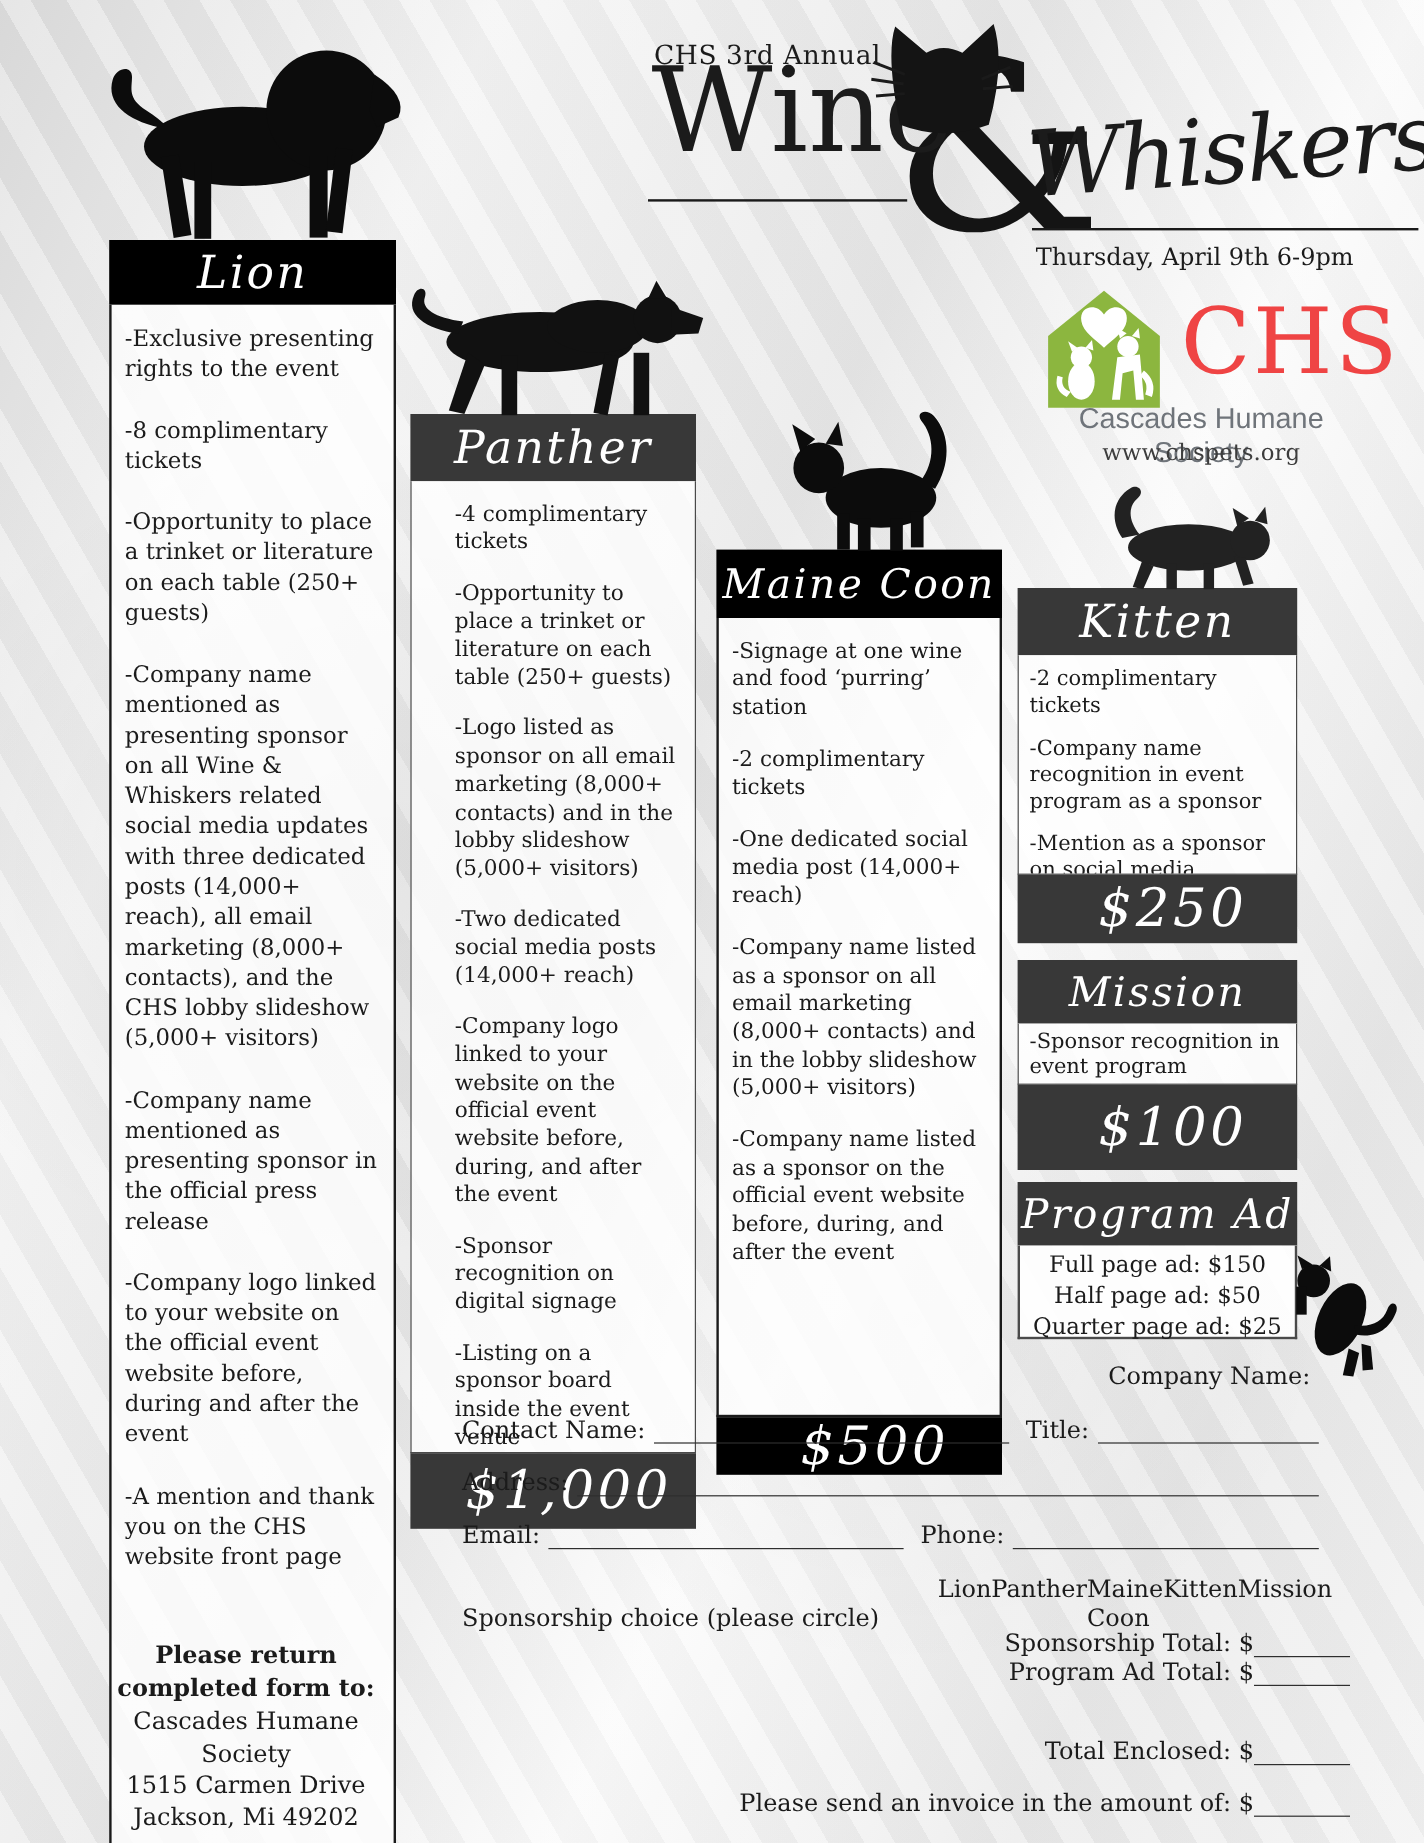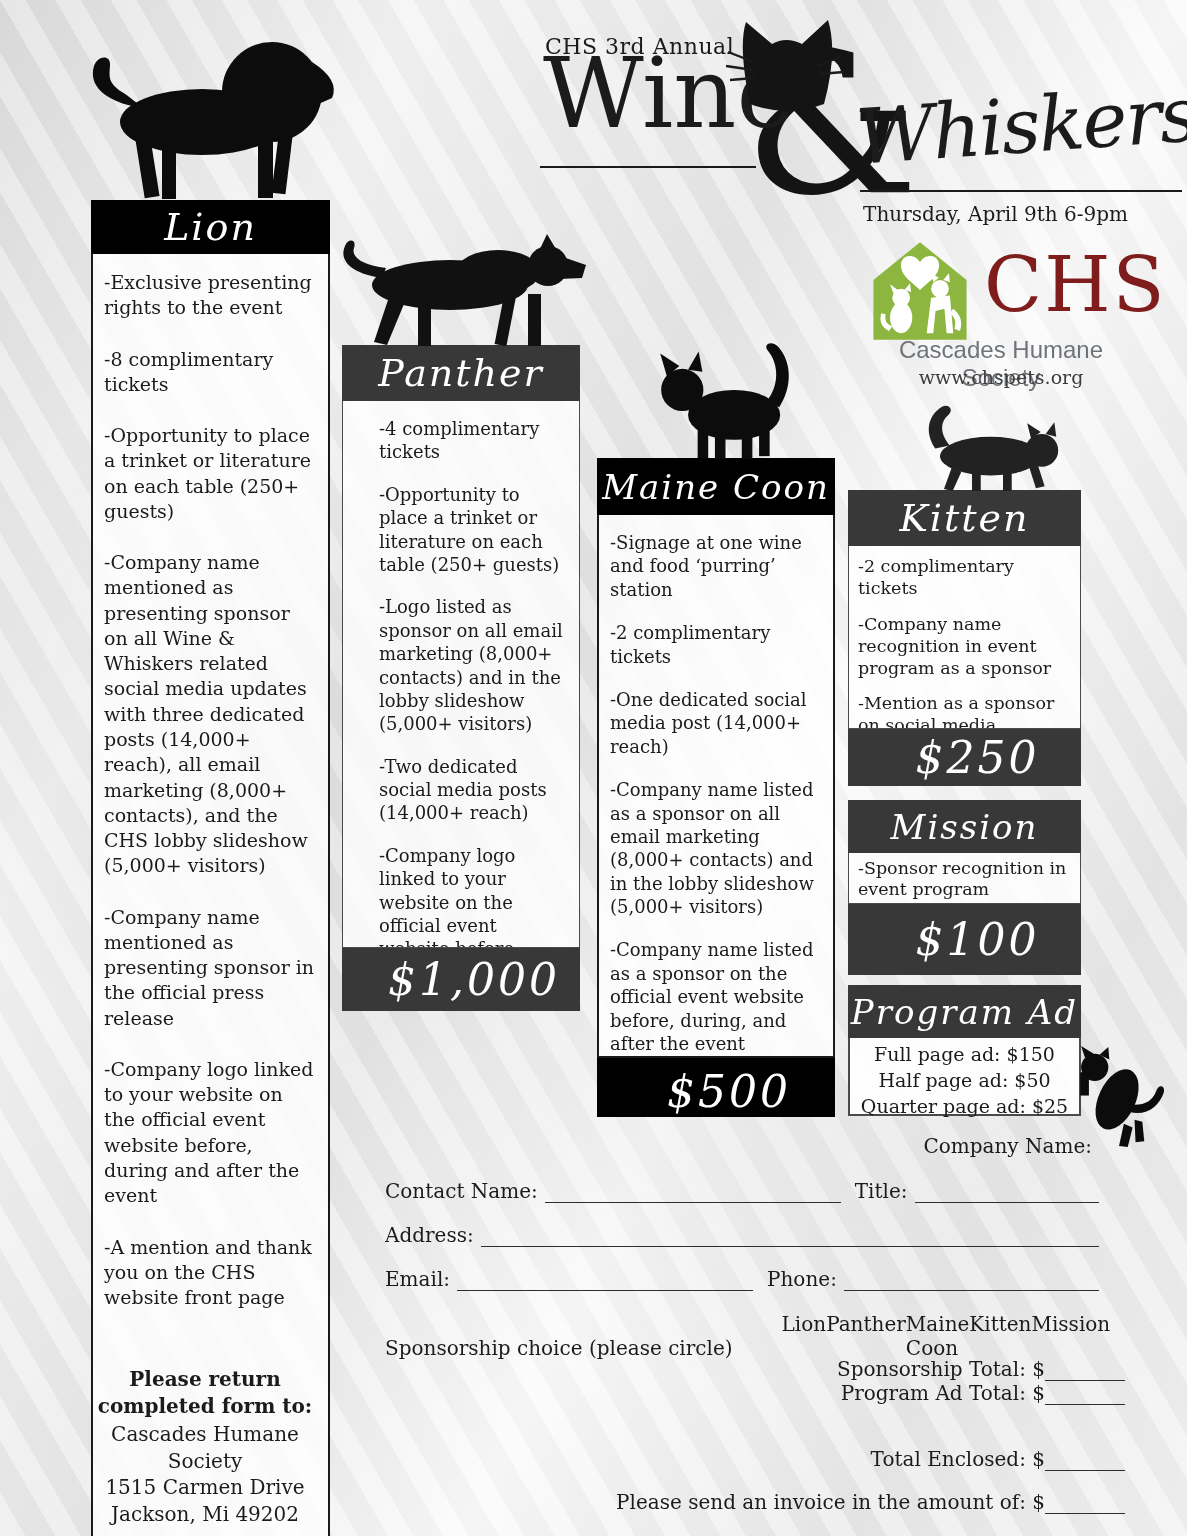--- a/index.html
+++ b/index.html
@@ -19,21 +19,21 @@
   
   .annual{left:545px;top:34px;font-size:22px;letter-spacing:.5px;z-index:2;}
   .wine{left:543px;top:44px;font-size:98px;line-height:1;z-index:2;}
   .rule{border-top:2.5px solid #1a1a1a;z-index:2;}
   .wine-rule{left:540px;top:166px;width:216px;}
   .whiskers{left:856px;top:88px;font-size:76px;line-height:1;font-style:italic;letter-spacing:-2px;transform:rotate(-4deg);z-index:3;}
   .whiskers-rule{left:860px;top:190px;width:322px;}
   .ampersand{left:744px;top:26px;font-size:196px;line-height:1;z-index:1;color:#141414;}
   .date{left:860px;top:202px;width:268px;text-align:right;font-size:20px;z-index:2;}
   
-  .chs-acronym{left:984px;top:240px;font-size:76px;color:#7f1d1d;letter-spacing:2px;z-index:2;}
+  .chs-acronym{left:984px;top:240px;font-size:76px;color:#ef4444;letter-spacing:2px;z-index:2;}
   .chs-org{left:860px;top:336px;width:282px;text-align:center;font-family:"Liberation Sans",sans-serif;font-size:24px;color:#6f747a;z-index:2;}
   .chs-web{left:860px;top:366px;width:282px;text-align:center;font-size:19px;color:#3d3d3d;z-index:2;}
   
   .tier{position:absolute;z-index:2;}
   .tier-header{color:#fff;display:flex;align-items:center;justify-content:center;
     font-style:italic;font-size:38px;letter-spacing:2px;background:#000;}
   .tier-body{background:rgba(255,255,255,0.78);border:2px solid #1a1a1a;border-top:none;
     box-sizing:border-box;padding:16px 11px;overflow:hidden;font-size:18px;line-height:1.3;}
   .tier-price{color:#fff;display:flex;align-items:center;justify-content:center;
     font-style:italic;font-size:44px;letter-spacing:3px;background:#000;padding-left:26px;}
@@ -194,46 +194,46 @@
     </div>
   <div class="tier-price" style="height:59px;">
     <span>$3,000</span>
   </div>
 </div>
 
 <div class="tier tier-panther" style="left:342px;top:345px;width:238px;">
   <div class="tier-header charcoal" style="height:56px;">
     <span>Panther</span>
   </div>
-  <div class="tier-body border-gray" style="height:547px;padding-left:36px;">
+  <div class="tier-body border-gray" style="height:810px;padding-left:36px;">
       <p class="benefit">-4 complimentary tickets</p>
       <p class="benefit">-Opportunity to place a trinket or literature on each table (250+ guests)</p>
       <p class="benefit">-Logo listed as sponsor on all email marketing (8,000+ contacts) and in the lobby slideshow (5,000+ visitors)</p>
       <p class="benefit">-Two dedicated social media posts (14,000+ reach)</p>
       <p class="benefit">-Company logo linked to your website on the official event website before, during, and after the event</p>
       <p class="benefit">-Sponsor recognition on digital signage</p>
       <p class="benefit">-Listing on a sponsor board inside the event venue</p>
     </div>
   <div class="tier-price charcoal" style="height:63px;">
     <span>$1,000</span>
   </div>
 </div>
 
 <div class="tier tier-maine" style="left:597px;top:458px;width:238px;">
   <div class="tier-header fs34" style="height:57px;">
     <span>Maine Coon</span>
   </div>
-  <div class="tier-body" style="height:543px;">
+  <div class="tier-body" style="height:666px;">
       <p class="benefit">-Signage at one wine and food ‘purring’ station</p>
       <p class="benefit">-2 complimentary tickets</p>
       <p class="benefit">-One dedicated social media post (14,000+ reach)</p>
       <p class="benefit">-Company name listed as a sponsor on all email marketing (8,000+ contacts) and in the lobby slideshow (5,000+ visitors)</p>
       <p class="benefit">-Company name listed as a sponsor on the official event website before, during, and after the event</p>
     </div>
-  <div class="tier-price" style="height:59px;align-items:flex-end;">
+  <div class="tier-price" style="height:48px;">
     <span>$500</span>
   </div>
 </div>
 
 <div class="tier tier-kitten" style="left:848px;top:490px;width:233px;">
   <div class="tier-header charcoal" style="height:56px;">
     <span>Kitten</span>
   </div>
   <div class="tier-body border-gray" style="height:183px;">
       <p class="benefit">-2 complimentary tickets</p>

